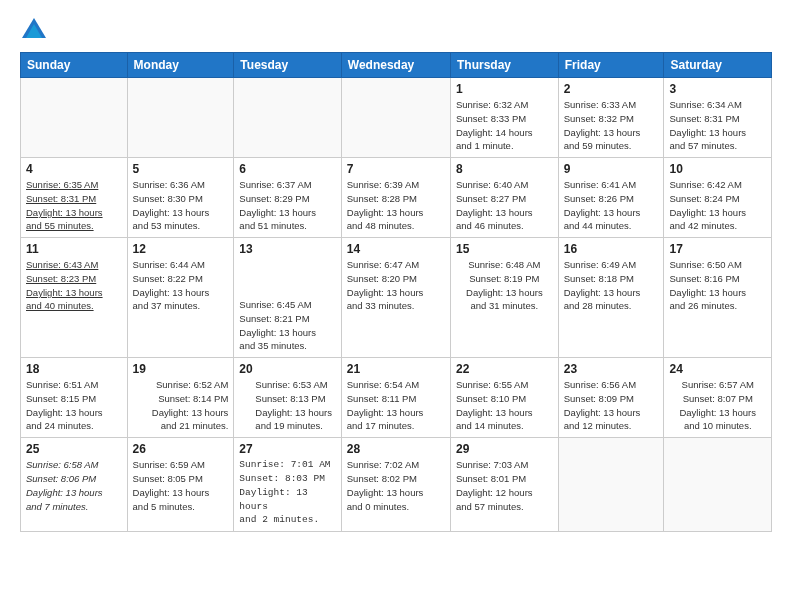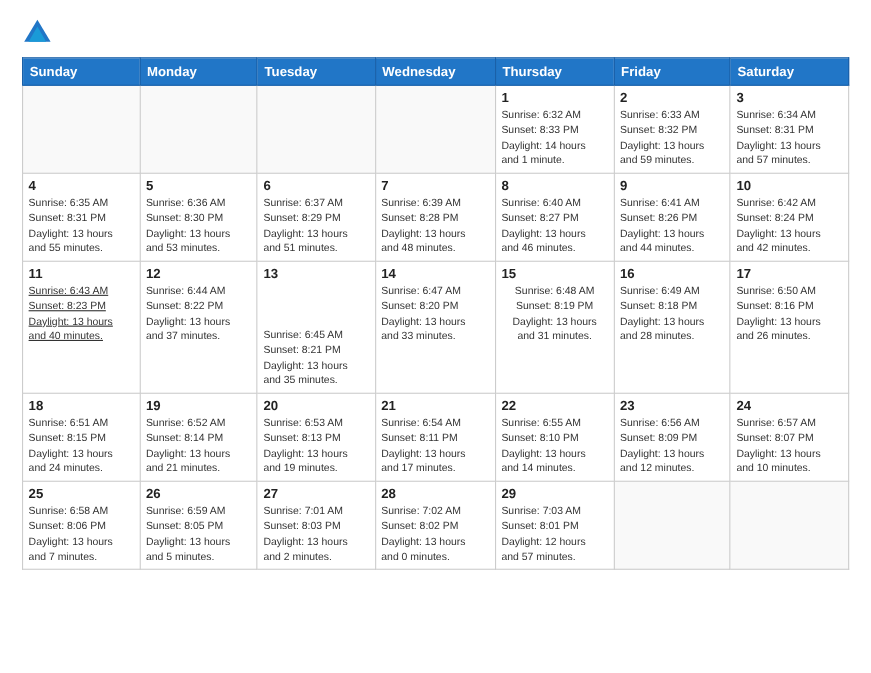--- a/index.html
+++ b/index.html
@@ -145,21 +145,21 @@
             <span class="day-number">3</span>
             <div class="day-info" style="white-space: pre-line;">Sunrise: 6:34 AM
 Sunset: 8:31 PM
 Daylight: 13 hours
 and 57 minutes.</div>
           </td>
         </tr>
         <tr>
           <td>
             <span class="day-number">4</span>
-            <div class="day-info" style="white-space: pre-line;">Sunrise: 6:35 AM
+            <div class="day-info" style="white-space: pre-line; text-decoration: underline;">Sunrise: 6:35 AM
 Sunset: 8:31 PM
 Daylight: 13 hours
 and 55 minutes.</div>
           </td>
           <td>
             <span class="day-number">5</span>
             <div class="day-info" style="white-space: pre-line;">Sunrise: 6:36 AM
 Sunset: 8:30 PM
 Daylight: 13 hours
 and 53 minutes.</div>
@@ -254,28 +254,28 @@
         <tr>
           <td>
             <span class="day-number">18</span>
             <div class="day-info" style="white-space: pre-line;">Sunrise: 6:51 AM
 Sunset: 8:15 PM
 Daylight: 13 hours
 and 24 minutes.</div>
           </td>
           <td>
             <span class="day-number">19</span>
-            <div class="day-info" style="white-space: pre-line;">Sunrise: 6:52 AM
+            <div class="day-info" style="white-space: pre-line; text-align: right;">Sunrise: 6:52 AM
 Sunset: 8:14 PM
 Daylight: 13 hours
 and 21 minutes.</div>
           </td>
           <td>
             <span class="day-number">20</span>
-            <div class="day-info" style="white-space: pre-line;">Sunrise: 6:53 AM
+            <div class="day-info" style="white-space: pre-line; margin-left: 16px;">Sunrise: 6:53 AM
 Sunset: 8:13 PM
 Daylight: 13 hours
 and 19 minutes.</div>
           </td>
           <td>
             <span class="day-number">21</span>
             <div class="day-info" style="white-space: pre-line;">Sunrise: 6:54 AM
 Sunset: 8:11 PM
 Daylight: 13 hours
 and 17 minutes.</div>
@@ -289,44 +289,44 @@
           </td>
           <td>
             <span class="day-number">23</span>
             <div class="day-info" style="white-space: pre-line;">Sunrise: 6:56 AM
 Sunset: 8:09 PM
 Daylight: 13 hours
 and 12 minutes.</div>
           </td>
           <td>
             <span class="day-number">24</span>
-            <div class="day-info" style="white-space: pre-line;">Sunrise: 6:57 AM
+            <div class="day-info" style="white-space: pre-line; text-align: center;">Sunrise: 6:57 AM
 Sunset: 8:07 PM
 Daylight: 13 hours
 and 10 minutes.</div>
           </td>
         </tr>
         <tr>
           <td>
             <span class="day-number">25</span>
-            <div class="day-info" style="white-space: pre-line;">Sunrise: 6:58 AM
+            <div class="day-info" style="white-space: pre-line; font-style: italic;">Sunrise: 6:58 AM
 Sunset: 8:06 PM
 Daylight: 13 hours
 and 7 minutes.</div>
           </td>
           <td>
             <span class="day-number">26</span>
             <div class="day-info" style="white-space: pre-line;">Sunrise: 6:59 AM
 Sunset: 8:05 PM
 Daylight: 13 hours
 and 5 minutes.</div>
           </td>
           <td>
             <span class="day-number">27</span>
-            <div class="day-info" style="white-space: pre-line;">Sunrise: 7:01 AM
+            <div class="day-info" style="white-space: pre-line; font-family: Liberation Mono, monospace;">Sunrise: 7:01 AM
 Sunset: 8:03 PM
 Daylight: 13 hours
 and 2 minutes.</div>
           </td>
           <td>
             <span class="day-number">28</span>
             <div class="day-info" style="white-space: pre-line;">Sunrise: 7:02 AM
 Sunset: 8:02 PM
 Daylight: 13 hours
 and 0 minutes.</div>

